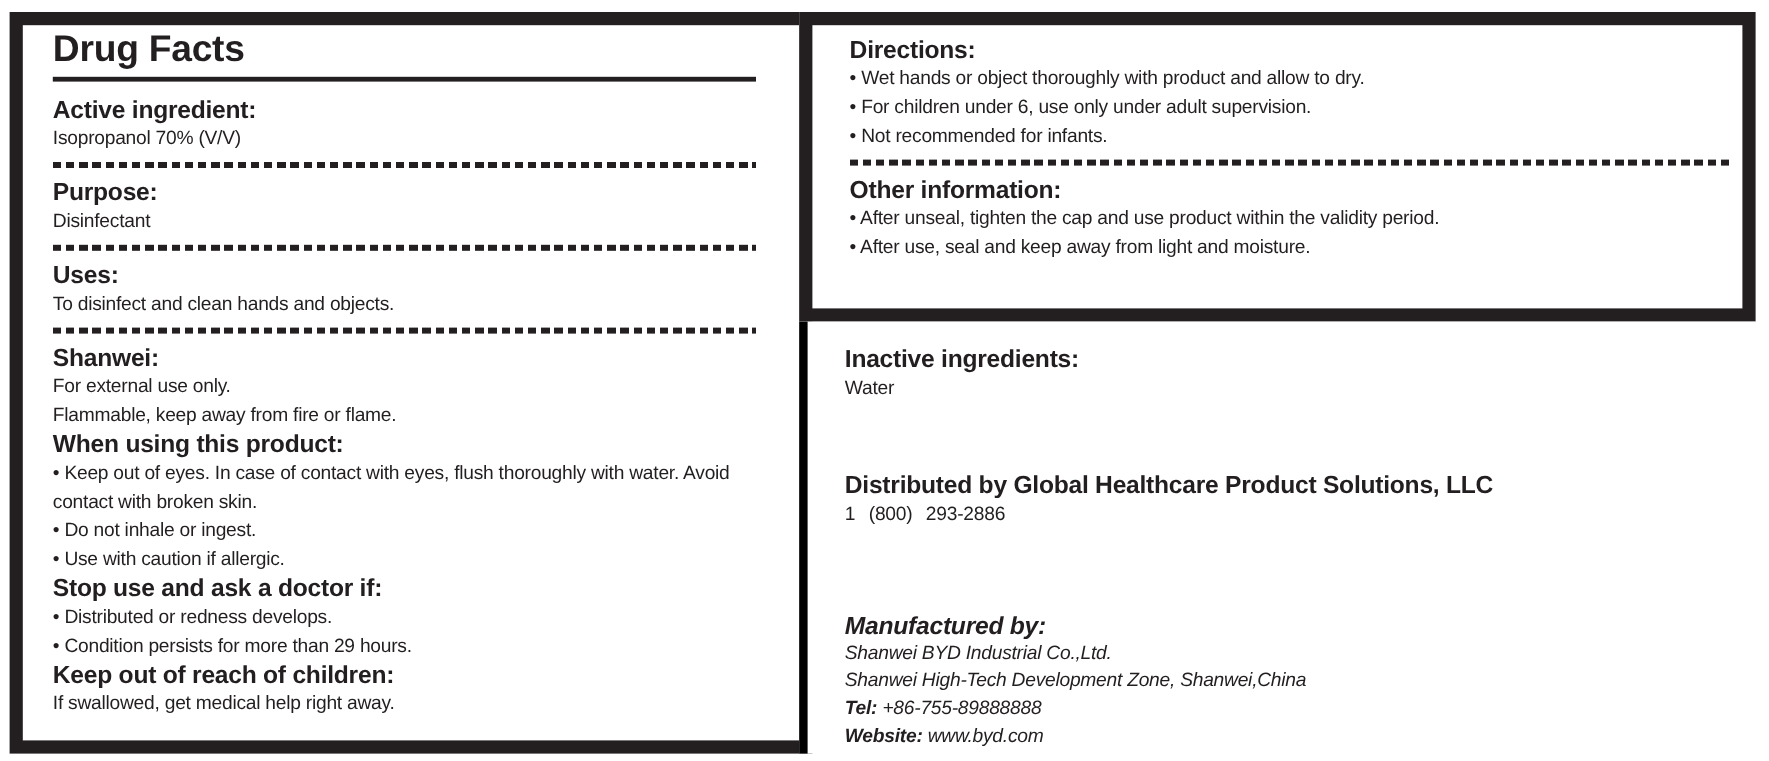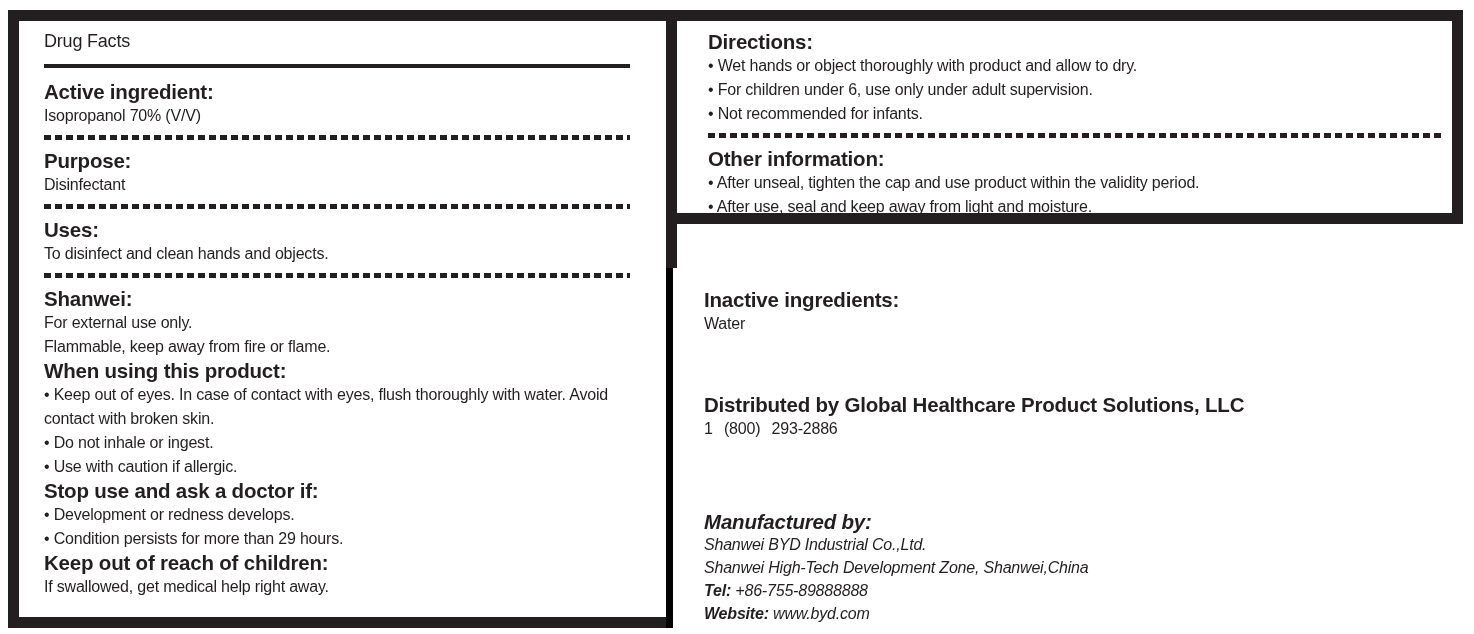--- a/index.html
+++ b/index.html
@@ -14,33 +14,33 @@
   }
   .panel { position: absolute; background: #fff; }
 
   
   .panel-left {
     left: 8px; top: 10px; width: 669px; height: 618px;
     border: 11px solid #231f20;
     padding: 6px 36px 0 25px;
     overflow: hidden;
   }
-  .df-title { font-size: 18px; font-weight: normal; line-height: 28px; }
+  .df-title { font-size: 31px; font-weight: bold; line-height: 28px; }
   .df-rule  { height: 4px; background: #231f20; margin: 9px 0 12px; }
   .dash {
     height: 5px; margin: 7px 0 9px;
     background: repeating-linear-gradient(90deg, #231f20 0 7px, transparent 7px 11px);
   }
   .h { font-size: 20.5px; font-weight: bold; line-height: 24px; white-space: nowrap; }
   .t { font-size: 16px; line-height: 24px; white-space: nowrap; }
   .t.wrap { white-space: normal; }
 
   
   .panel-directions {
-    left: 666px; top: 10px; width: 797px; height: 214px;
+    left: 666px; top: 10px; width: 797px; height: 258px;
     border: 11px solid #231f20;
     padding: 9px 8px 0 31px;
     overflow: hidden;
   }
   .panel-directions .dash { margin: 7px 0 9px; }
 
   
   .panel-info {
     left: 666px; top: 268px; width: 797px; height: 360px;
     border-left: 7px solid #000000;
@@ -81,21 +81,21 @@
 
   <div>
     <div class="h">Shanwei:</div>
     <div class="t">For external use only.</div>
     <div class="t">Flammable, keep away from fire or flame.</div>
     <div class="h">When using this product:</div>
     <div class="t wrap">• Keep out of eyes. In case of contact with eyes, flush thoroughly with water. Avoid contact with broken skin.</div>
     <div class="t">• Do not inhale or ingest.</div>
     <div class="t">• Use with caution if allergic.</div>
     <div class="h">Stop use and ask a doctor if:</div>
-    <div class="t">• Development or redness develops.</div>
+    <div class="t">• Distributed or redness develops.</div>
     <div class="t">• Condition persists for more than 29 hours.</div>
     <div class="h">Keep out of reach of children:</div>
     <div class="t">If swallowed, get medical help right away.</div>
   </div>
 </div>
 
 <div class="panel panel-directions">
   <div>
     <div class="h">Directions:</div>
     <div class="t">• Wet hands or object thoroughly with product and allow to dry.</div>

